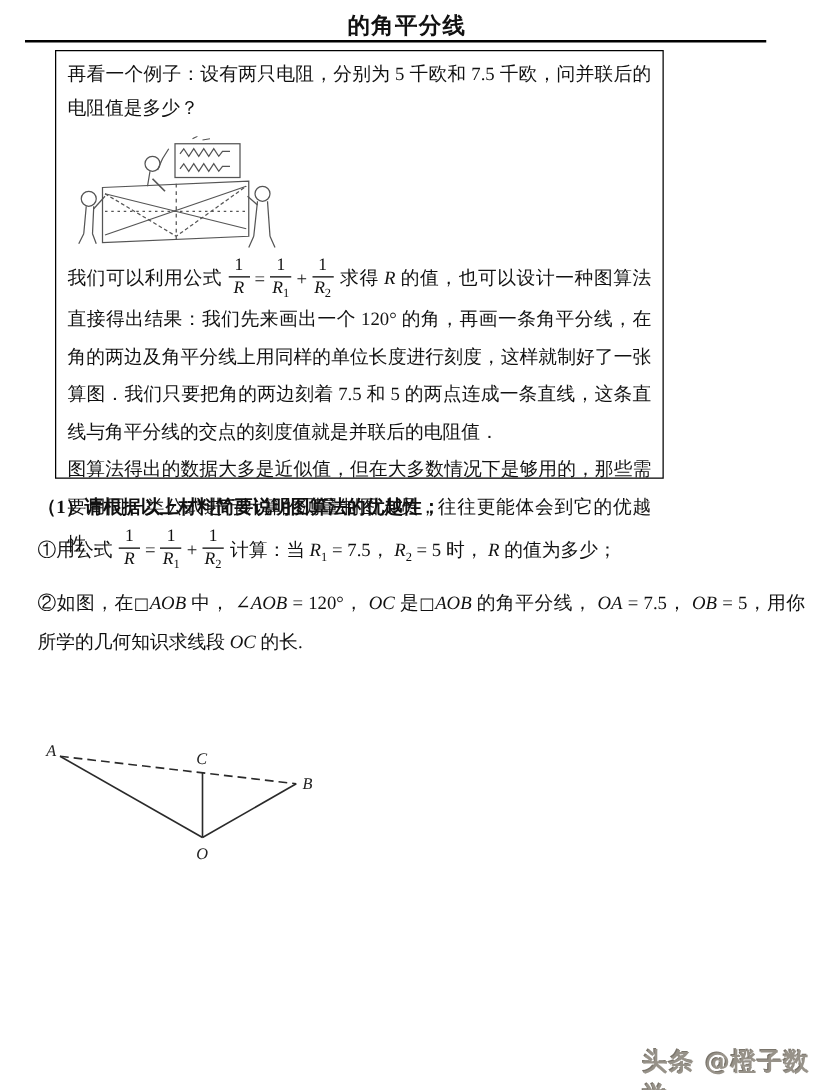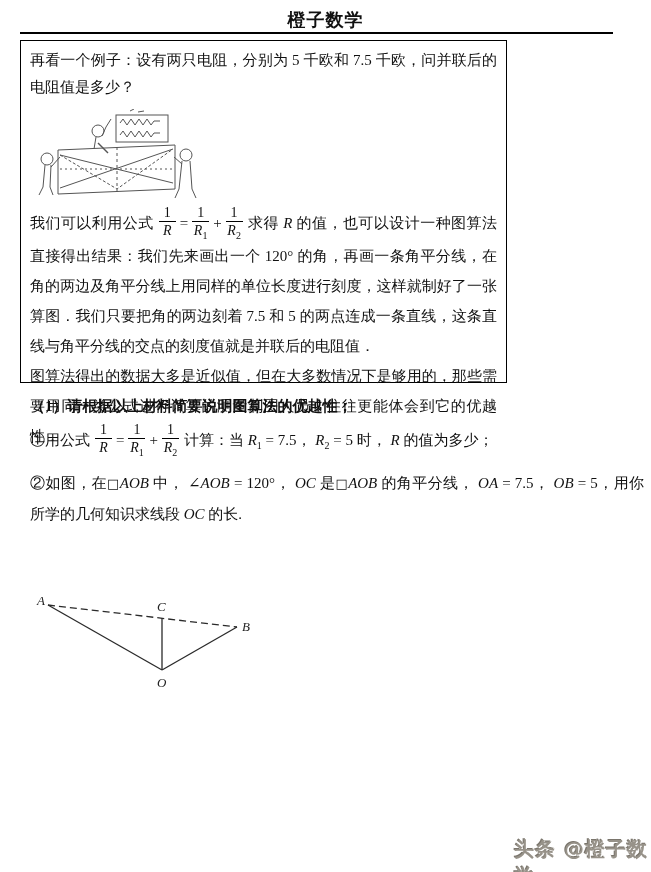--- a/index.html
+++ b/index.html
@@ -23,21 +23,21 @@
     letter-spacing: 1px;
   }
   .title-rule {
     position: absolute;
     top: 32px; left: 20px;
     width: 593px; height: 2px;
     background: #000;
   }
   .example-box {
     position: absolute;
-    left: 20px; top: 40px;
+    left: 44px; top: 40px;
     width: 487px; height: 343px;
     border: 1.5px solid #000;
     box-sizing: border-box;
     padding: 6px 9px;
   }
   .example-box p { margin: 0; text-align: justify; }
   .p1 { line-height: 27px; margin-bottom: 8px !important; }
   .cartoon { margin: 4px 0 4px 4px; width: 175px; height: 92px; }
   .p2 { line-height: 30px; margin-top: 6px !important; }
   .p3 { line-height: 30px; }
@@ -90,21 +90,21 @@
     color: #979289;
     text-shadow: 1px 1px 0 #ffffff, -1px -1px 0 #7a756c;
     letter-spacing: 1px;
   }
 </style>
 </head>
 <body>
 
 <div class="page">
 
-  <h1 class="title">橙子数学</h1>
+  <h1 class="title">的角平分线</h1>
   <div class="title-rule"></div>
 
   <div class="example-box">
     <p class="p1">再看一个例子：设有两只电阻，分别为 5 千欧和 7.5 千欧，问并联后的电阻值是多少？</p>
 
     <div class="cartoon">
       <svg width="175" height="92" viewBox="0 0 175 92">
         <g stroke="#555" fill="none" stroke-width="1">
 
           <g>

